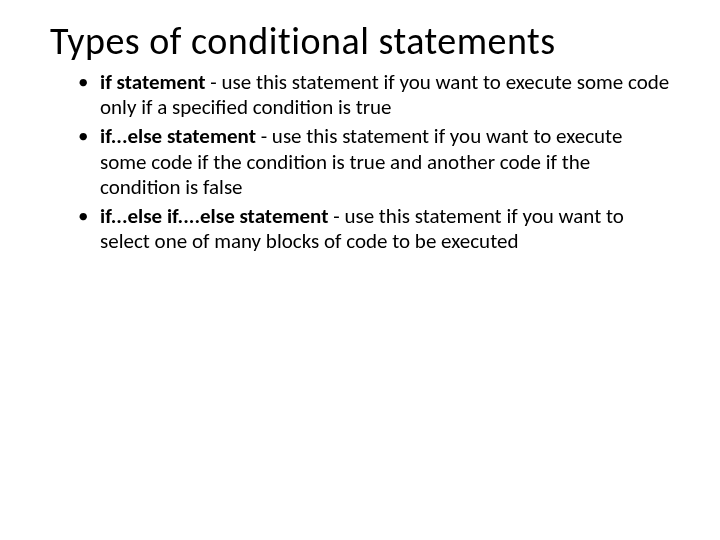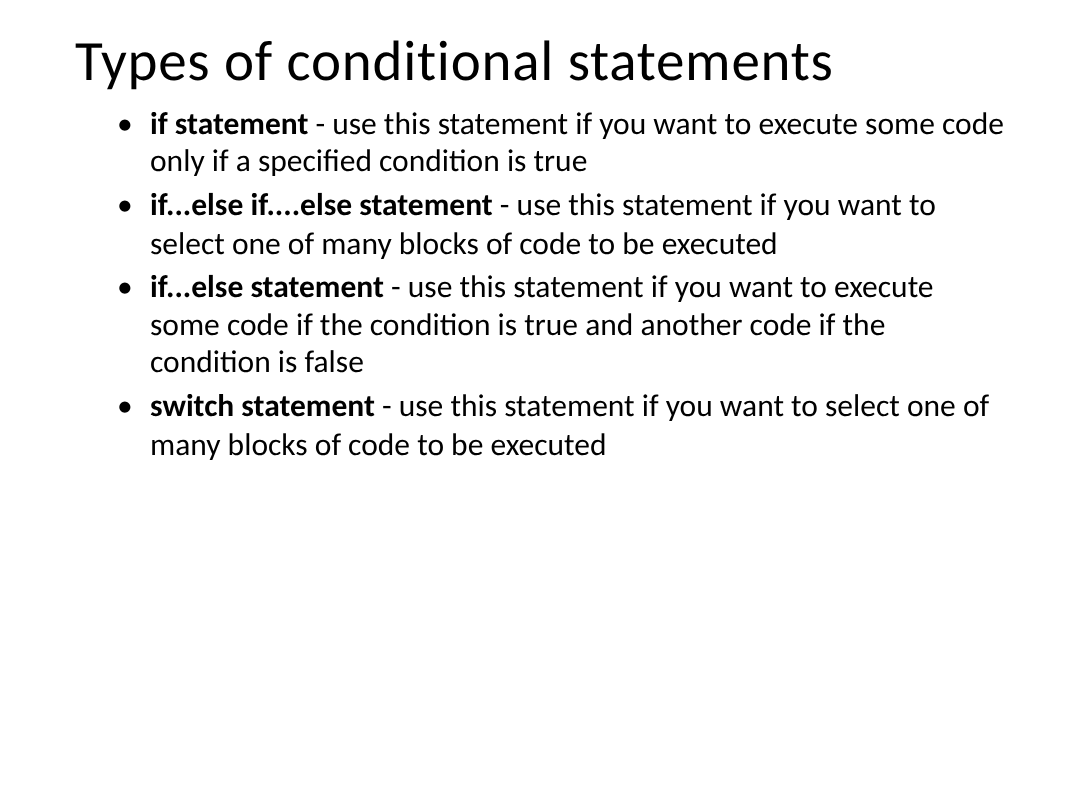--- a/index.html
+++ b/index.html
@@ -46,21 +46,18 @@
 </head>
 <body>
 
 <h1 class="title">Types of conditional statements</h1>
 
 <ul>
   <li>
     <span class="bold">if statement</span><span> - use this statement if you want to execute some code only if a specified condition is true</span>
   </li>
   <li>
-    <span class="bold">if...else if....else statement</span><span> - use this statement if you want to select one of many blocks of code to be executed</span>
-  </li>
-  <li>
     <span class="bold">if...else statement</span><span> - use this statement if you want to execute some code if the condition is true and another code if the condition is false</span>
   </li>
   <li>
-    <span class="bold">switch statement</span><span> - use this statement if you want to select one of many blocks of code to be executed</span>
+    <span class="bold">if...else if....else statement</span><span> - use this statement if you want to select one of many blocks of code to be executed</span>
   </li>
 </ul>
 
 </body></html>

